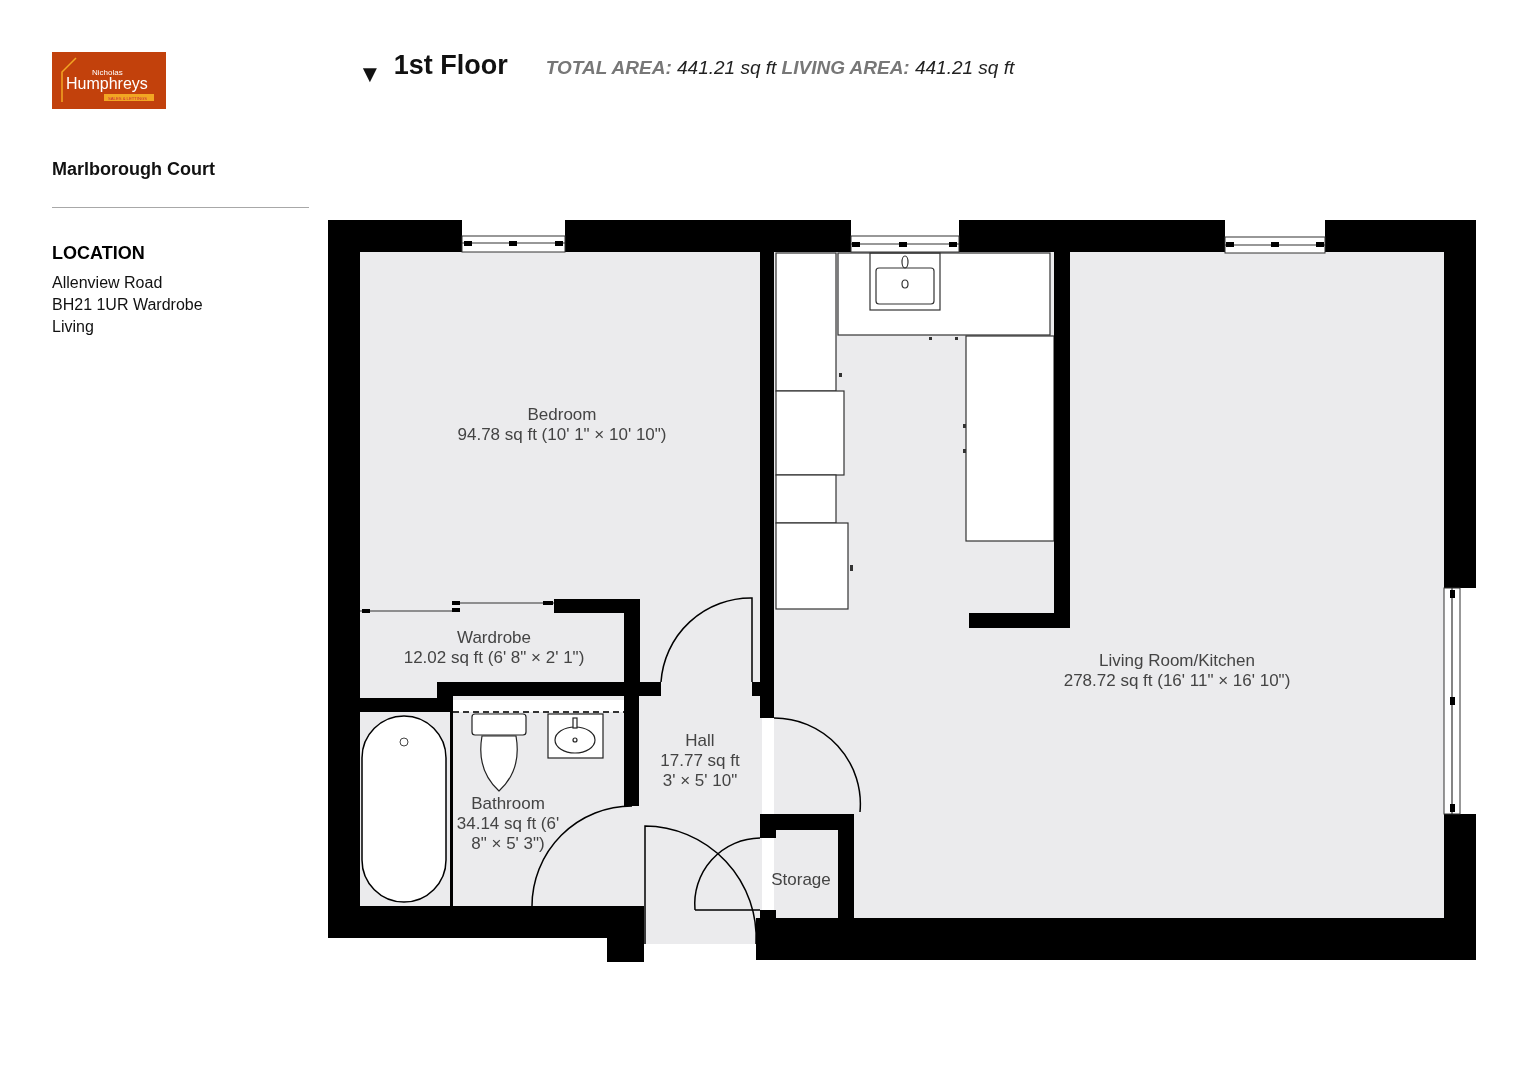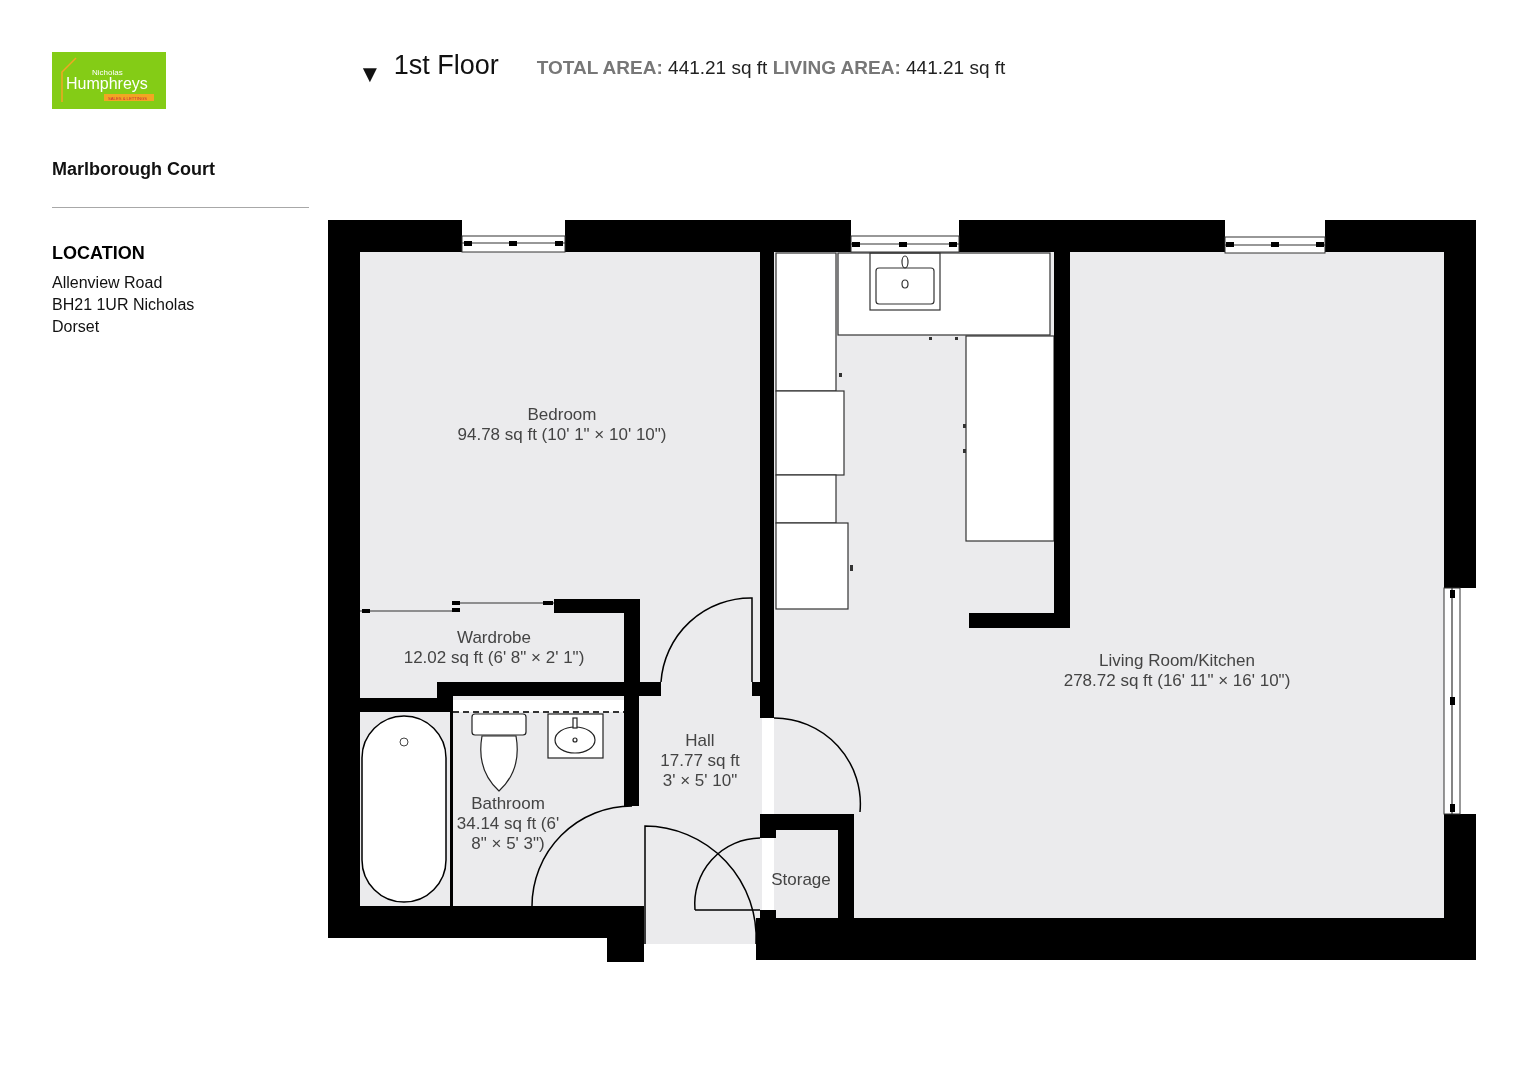--- a/index.html
+++ b/index.html
@@ -1,24 +1,24 @@
 <!DOCTYPE html>
 <html><head>
   <meta charset="utf-8">
   <style>
     html, body { margin: 0; padding: 0; background: #ffffff; }
     body { width: 1528px; height: 1080px; position: relative; overflow: hidden;
            font-family: "Liberation Sans", "DejaVu Sans", sans-serif; color: #111; }
     .logo { position: absolute; left: 52px; top: 52px; width: 114px; height: 57px;
-            background: #84cc16; }
+            background: #c2410c; }
     .logo svg { position: absolute; left: 0; top: 0; }
     .floor-header { position: absolute; left: 358px; top: 50px; display: flex; align-items: baseline; }
     .floor-arrow { font-size: 24px; margin-right: 12px; position: relative; top: 8px; }
-    .floor-title { font-size: 27px; font-weight: normal; color: #111; margin-right: 38px; }
-    .area-line { font-size: 19px; color: #222; }
+    .floor-title { font-size: 27px; font-weight: bold; color: #111; margin-right: 38px; }
+    .area-line { font-size: 19px; color: #222; font-style: italic; }
     .area-label { font-weight: bold; color: #777; }
     .property-name { position: absolute; left: 52px; top: 159px; font-size: 18px; font-weight: bold; }
     .divider { position: absolute; left: 52px; top: 207px; width: 257px; height: 1px; background: #a8a8a8; }
     .location-label { position: absolute; left: 52px; top: 243px; font-size: 18px; font-weight: bold; color: #000000; }
     .address { position: absolute; left: 52px; top: 272px; font-size: 16px; line-height: 22px; color: #111; }
     .plan { position: absolute; left: 0; top: 0; }
     .room-label { font-family: "Liberation Sans", "DejaVu Sans", sans-serif; font-size: 17px; fill: #444; text-anchor: middle; }
   </style>
 </head>
 <body>
@@ -42,22 +42,22 @@
     <span class="area-label">LIVING AREA:</span>
     <span>441.21 sq ft</span>
   </span>
 </div>
 
 <div class="property-name">Marlborough Court</div>
 <div class="divider"></div>
 <div class="location-label">LOCATION</div>
 <div class="address">
   <div>Allenview Road</div>
-  <div>BH21 1UR Nicholas</div>
-  <div>Dorset</div>
+  <div>BH21 1UR Wardrobe</div>
+  <div>Living</div>
 </div>
 
 <svg class="plan" width="1528" height="1080" viewBox="0 0 1528 1080">
 
   <g fill="#ebebed">
     <rect x="360" y="250" width="402" height="450"></rect>
     <rect x="360" y="712" width="272" height="195"></rect>
     <rect x="632" y="694" width="130" height="250"></rect>
     <rect x="774" y="252" width="672" height="668"></rect>
   </g>

